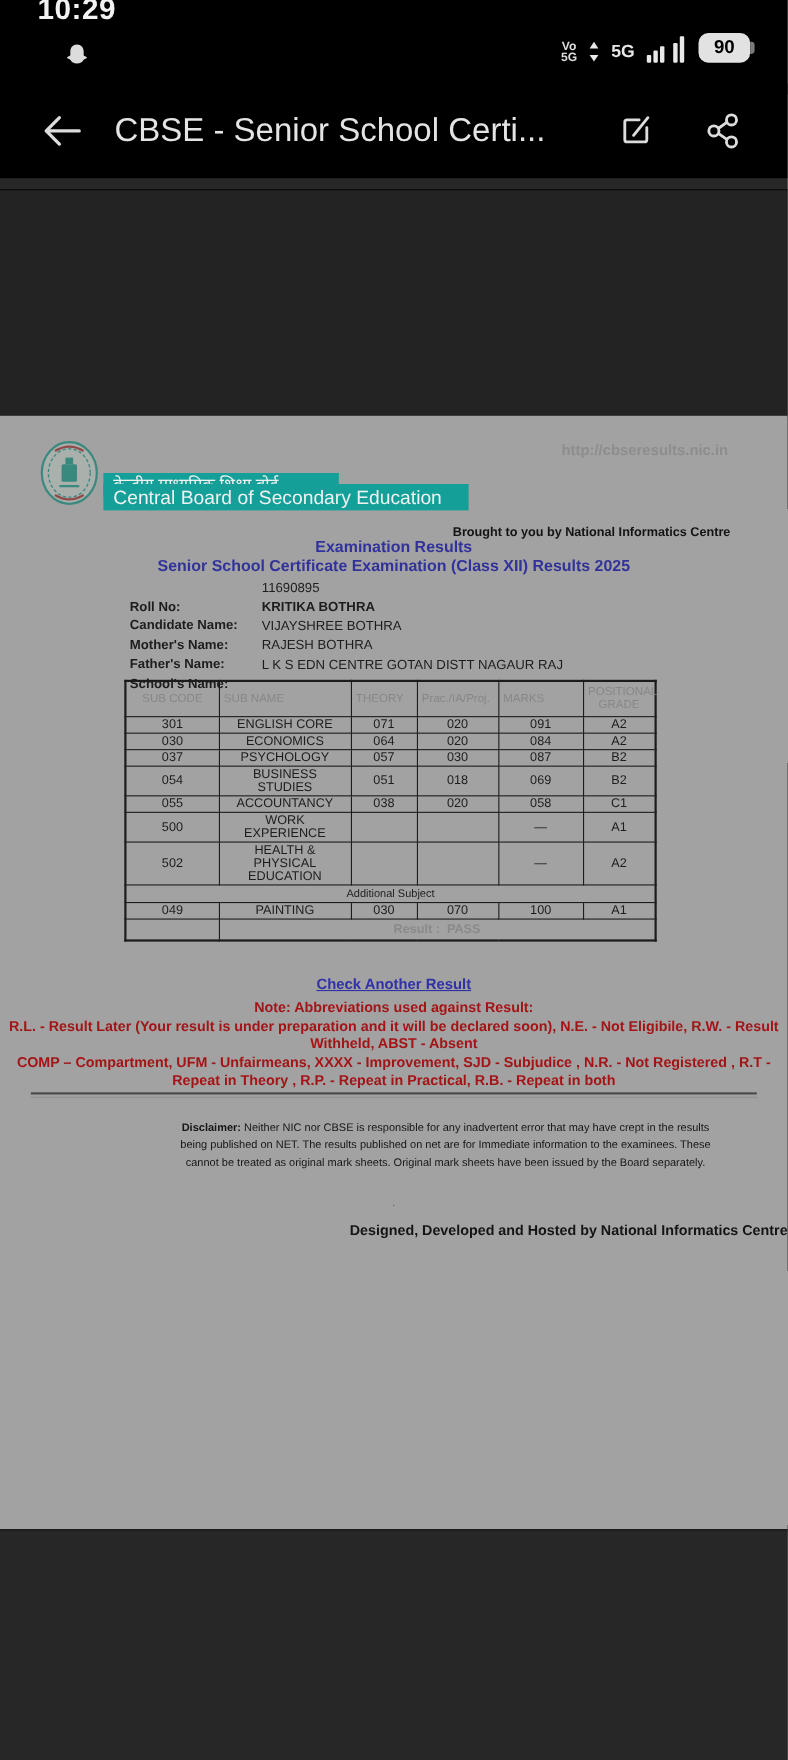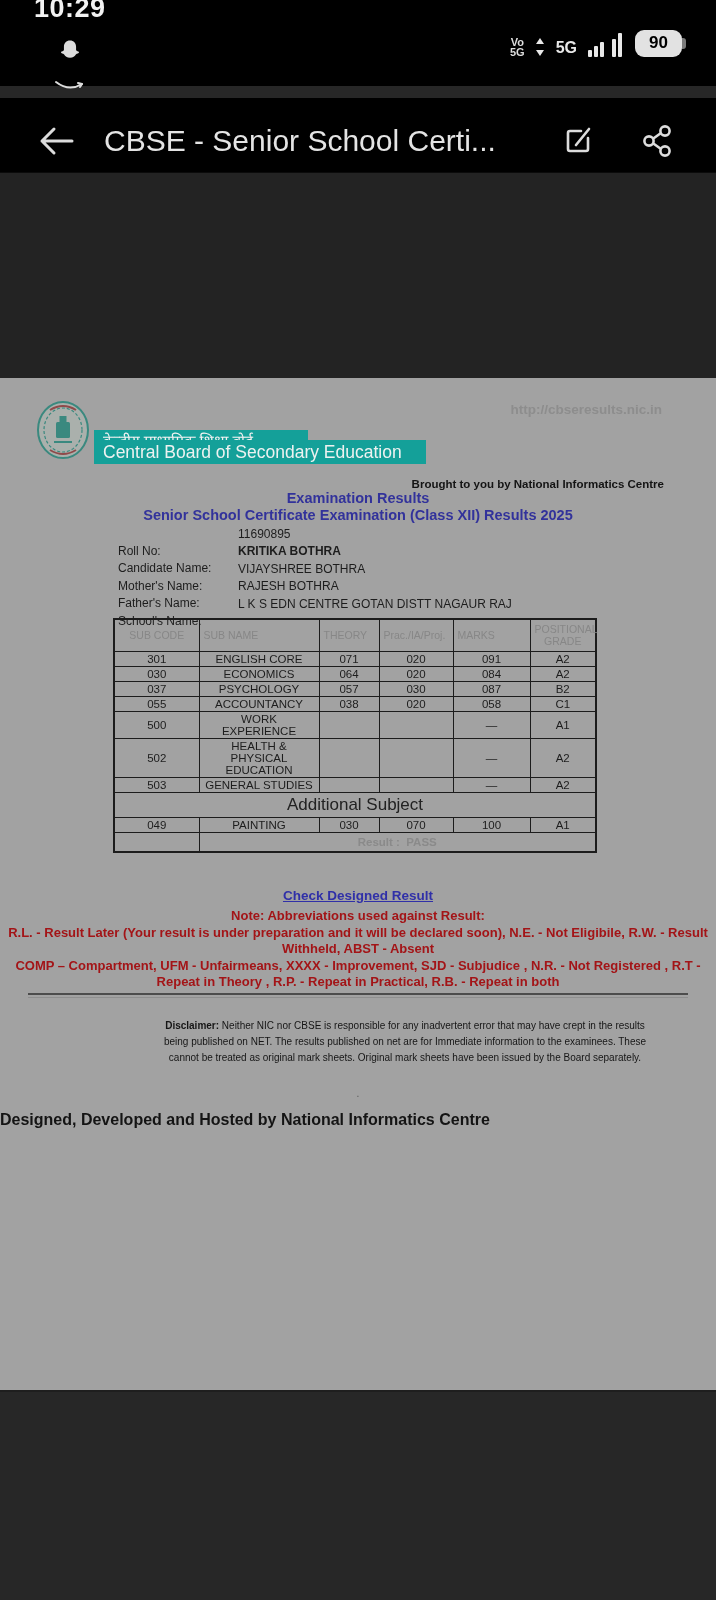--- a/index.html
+++ b/index.html
@@ -18,21 +18,21 @@
   .volte{color:#ddd;font-size:11px;font-weight:700;line-height:10px;text-align:center;}
   .net5g{color:#e8e8e8;font-size:16px;font-weight:700;margin-left:1px;}
   .sigbars{display:flex;align-items:flex-end;gap:2px;height:24px;margin-left:2px;}
   .sigbars i{display:block;width:4px;background:#e8e8e8;border-radius:1px;}
   .sig-gap{width:4px;}
   .battery{position:relative;width:47px;height:27px;background:#e2e2e2;border-radius:9px;
     display:flex;align-items:center;justify-content:center;margin-left:4px;}
   .battery:after{content:"";position:absolute;right:-4px;top:8px;width:4px;height:11px;background:#7a7a7a;border-radius:0 3px 3px 0;}
   .battery span{color:#000;font-size:17px;font-weight:700;}
   
-  .app-bar{position:absolute;top:98px;left:0;width:716px;height:86px;background:#000;
+  .app-bar{position:absolute;top:76px;left:0;width:716px;height:86px;background:#000;
     display:flex;align-items:center;padding:0 30px;box-sizing:border-box;}
   .back-btn{width:52px;height:52px;display:flex;align-items:center;justify-content:center;}
   .app-title{color:#e4e4e4;font-size:30px;font-weight:400;margin-left:22px;flex:1;
     white-space:nowrap;overflow:hidden;}
   .icon-btn{width:56px;height:56px;display:flex;align-items:center;justify-content:center;}
   
   .gap-top{position:absolute;top:172px;left:0;width:716px;height:206px;background:#232323;border-top:1px solid #0b0b0b;}
   .gap-bottom{position:absolute;top:1390px;left:0;width:716px;height:210px;background:#272727;border-top:2px solid #1e1e1e;}
   
   .content{position:absolute;top:378px;left:0;width:716px;height:1012px;background:#a2a2a2;color:#1d1d1d;}
@@ -40,47 +40,47 @@
   .hindi-box{position:absolute;left:94px;top:52px;width:214px;height:22px;background:#14a099;
     color:#f2f2f2;font-size:15px;line-height:22px;padding-left:9px;box-sizing:border-box;white-space:nowrap;overflow:hidden;}
   .english-box{position:absolute;left:94px;top:62px;width:332px;height:24px;background:#14a099;
     color:#eef2f1;font-size:17.5px;line-height:24px;padding-left:9px;box-sizing:border-box;white-space:nowrap;}
   .site-url{position:absolute;right:54px;top:24px;color:#8d8d8d;font-size:13.5px;font-weight:700;}
   .brought{position:absolute;right:52px;top:100px;color:#141414;font-size:11.5px;font-weight:700;}
   .title1{position:absolute;top:112px;left:0;width:716px;text-align:center;color:#32329b;font-size:14.5px;font-weight:700;}
   .title2{position:absolute;top:129px;left:0;width:716px;text-align:center;color:#32329b;font-size:14.5px;font-weight:700;}
   .info{position:absolute;top:147px;left:118px;font-size:12px;}
   .info-row{display:flex;height:17.5px;align-items:center;}
-  .info-label{width:120px;font-weight:400;margin-top:34px;}
+  .info-label{width:120px;font-weight:700;margin-top:34px;}
   .info-value{font-weight:400;}
   .info-value.bold{font-weight:700;}
   
   table.marks{position:absolute;top:240px;left:113px;border-collapse:collapse;table-layout:fixed;width:482px;
     font-size:11.5px;color:#1d1d1d;border:2px solid #1c1c1c;}
   table.marks th,table.marks td{border:1px solid #1c1c1c;padding:1px 4px;box-sizing:border-box;}
   table.marks th{color:#878787;font-weight:400;font-size:10.5px;height:32px;text-align:left;}
   table.marks th.c{text-align:center;}
   table.marks td{height:15px;text-align:center;}
   td.c{text-align:center;}
   td.l{text-align:left;}
-  tr.addl td{font-size:17px;color:#222;padding:2px 3px;}
+  tr.addl td{font-size:10px;color:#222;padding:2px 3px;}
   tr.result td{color:#8a8a8a;font-weight:700;height:20px;}
   
   .check-link{position:absolute;top:508px;left:0;width:716px;text-align:center;}
   .check-link a{color:#3030a8;font-size:13.5px;font-weight:700;text-decoration:underline;cursor:pointer;}
   .note{position:absolute;top:530px;left:8px;width:700px;text-align:center;color:#a31417;
     font-size:13px;font-weight:700;line-height:16.5px;}
   .divider{position:absolute;top:615px;left:28px;width:660px;height:2px;
     border-top:2px solid #4c4c4c;border-bottom:1px solid #8f8f8f;}
   .disclaimer{position:absolute;top:640px;left:158px;width:494px;text-align:center;
     font-size:10px;line-height:16px;color:#161616;}
   .disclaimer b{font-weight:700;}
   .sep-dot{position:absolute;top:710px;left:0;width:716px;text-align:center;color:#5a5a5a;font-size:10px;}
-  .footer-credit{position:absolute;top:733px;left:0;width:716px;text-align:left;
-    font-size:16px;font-weight:700;color:#141414;}
+  .footer-credit{position:absolute;top:733px;left:0;width:716px;text-align:right;
+    font-size:13px;font-weight:700;color:#141414;}
 </style>
 </head>
 <body>
 
 <div class="status-bar">
   <div class="sb-left">
     <span class="sb-time">10:29</span>
     <span style="display:flex;">
       <svg width="26" height="26" viewBox="0 0 24 24">
           <path fill="#dcdcdc" d="M12 2.2c-3.4 0-5.6 2.4-5.6 5.9v3.2c-.7.9-1.7 1-2.8 1.7.2 1.5 2 1.3 3 2.2.8 1.8 2.7 3 5.4 3s4.6-1.2 5.4-3c1-.9 2.8-.7 3-2.2-1.1-.7-2.1-.8-2.8-1.7V8.1c0-3.5-2.2-5.9-5.6-5.9z"></path>
@@ -231,20 +231,28 @@
         </tr>
         <tr>
           <td class="c">037</td>
           <td class="l">PSYCHOLOGY</td>
           <td class="l">057</td>
           <td class="l">030</td>
           <td class="l">087</td>
           <td class="c">B2</td>
         </tr>
         <tr>
+          <td class="c">054</td>
+          <td class="l">BUSINESS STUDIES</td>
+          <td class="l">051</td>
+          <td class="l">018</td>
+          <td class="l">069</td>
+          <td class="c">B2</td>
+        </tr>
+        <tr>
           <td class="c">055</td>
           <td class="l">ACCOUNTANCY</td>
           <td class="l">038</td>
           <td class="l">020</td>
           <td class="l">058</td>
           <td class="c">C1</td>
         </tr>
         <tr>
           <td class="c">500</td>
           <td class="l">WORK EXPERIENCE</td>
@@ -254,48 +262,40 @@
           <td class="c">A1</td>
         </tr>
         <tr>
           <td class="c">502</td>
           <td class="l">HEALTH &amp; PHYSICAL EDUCATION</td>
           <td class="l"></td>
           <td class="l"></td>
           <td class="l">—</td>
           <td class="c">A2</td>
         </tr>
-        <tr>
-          <td class="c">503</td>
-          <td class="l">GENERAL STUDIES</td>
-          <td class="l"></td>
-          <td class="l"></td>
-          <td class="l">—</td>
-          <td class="c">A2</td>
-        </tr>
         <tr class="addl">
           <td colspan="6">Additional Subject</td>
         </tr>
         <tr>
           <td class="c">049</td>
           <td class="l">PAINTING</td>
           <td class="l">030</td>
           <td class="l">070</td>
           <td class="l">100</td>
           <td class="c">A1</td>
         </tr>
         <tr class="result">
           <td></td>
           <td colspan="5">Result :&nbsp;&nbsp;PASS</td>
         </tr>
       </tbody>
   </table>
 
   <div class="check-link">
-    <a>Check Designed Result</a>
+    <a>Check Another Result</a>
   </div>
 
   <div class="note">
     <div>Note: Abbreviations used against Result:</div>
     <div>R.L. - Result Later (Your result is under preparation and it will be declared soon), N.E. - Not Eligibile, R.W. - Result Withheld, ABST - Absent</div>
     <div>COMP – Compartment, UFM - Unfairmeans, XXXX - Improvement, SJD - Subjudice , N.R. - Not Registered , R.T - Repeat in Theory , R.P. - Repeat in Practical, R.B. - Repeat in both</div>
   </div>
 
   <div class="divider"></div>
 

